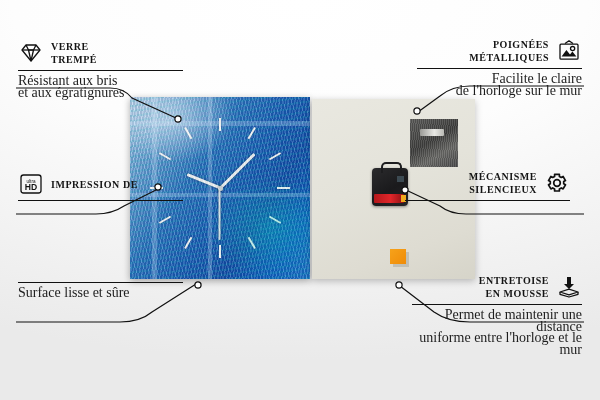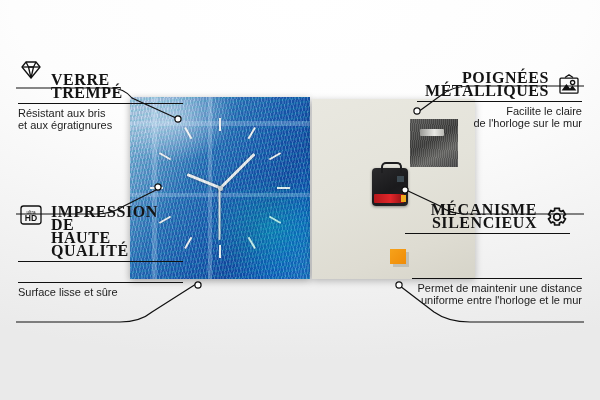--- a/index.html
+++ b/index.html
@@ -77,29 +77,29 @@
   .mech .chip{position:absolute;right:4px;top:8px;width:7px;height:6px;background:#3c4a52;}
   .foam{
     position:absolute;left:78px;top:150px;width:16px;height:15px;
     background:linear-gradient(135deg,#f7a21a,#ef8c08);
     box-shadow:3px 3px 0 rgba(170,170,160,.55);
   }
   
   .feature{position:absolute;width:165px;}
   .feature .head{display:flex;align-items:center;gap:7px;}
   .feature.left .head{justify-content:flex-start;}
-  .feature.right .head{justify-content:flex-end;align-items:flex-end;}
+  .feature.right .head{justify-content:flex-end;}
   .ftitle{
-    font-family:"Liberation Serif", serif;font-weight:bold;font-size:16px;
-    letter-spacing:.55px;color:#141414;line-height:13px;text-transform:uppercase;margin-top:33px;
+    font-family:"Liberation Serif", serif;font-weight:bold;font-size:10px;
+    letter-spacing:.55px;color:#141414;line-height:13px;text-transform:uppercase;
   }
   .feature.right .ftitle{text-align:right;}
   .rule{height:1px;background:#111;margin:4px 0 4px 0;}
   .fdesc{
-    font-family:Liberation Sans, sans-serif;font-size:11px;color:#1d1d1d;line-height:11.5px;
+    font-family:Liberation Serif, serif;font-size:14px;color:#1d1d1d;line-height:11.5px;
   }
   .feature.right .fdesc{text-align:right;}
   .ico{width:26px;height:24px;flex:0 0 26px;display:block;}
   .ico svg{display:block;width:26px;height:24px;}
   
   #f-verre    {left:18px; top:40px;}
   #f-impr     {left:18px; top:172px;}
   #f-bords    {left:18px; top:278px;}
   #f-poign    {left:417px;top:38px;}
   #f-meca     {left:405px;top:170px;}
@@ -199,21 +199,21 @@
   <div class="feature left" id="f-impr">
     <div class="head">
       <span class="ico">
         <svg viewBox="0 0 26 24">
           <rect x="3" y="3" width="20" height="18" rx="2.5" fill="none" stroke="#111" stroke-width="1.3"></rect>
           <text x="13" y="10.6" font-family="Liberation Sans, sans-serif" font-size="4.6" text-anchor="middle" fill="#111">ultra</text>
           <text x="13" y="18.4" font-family="Liberation Sans, sans-serif" font-size="8.6" font-weight="bold" text-anchor="middle" fill="#111">HD</text>
         </svg>
       </span>
       <span class="ftitle">
-        <span>IMPRESSION DE</span><br><span>HAUTE QUALITÉ</span>
+        <span>IMPRESSION DE</span><br>
       </span>
     </div>
     <div class="rule"></div>
   </div>
 
   <div class="feature left" id="f-bords">
     <div class="rule"></div>
     <div class="fdesc">
       <span>Surface lisse et sûre</span>
     </div>
@@ -252,19 +252,33 @@
           <path d="M10.6,3.4 h4.8 v2.0 l1.9,1.1 l1.8,-1.0 l2.4,4.1 l-1.8,1.0 v2.2 l1.8,1.0 l-2.4,4.1 l-1.8,-1.0 l-1.9,1.1 v2.0 h-4.8 v-2.0 l-1.9,-1.1 l-1.8,1.0 l-2.4,-4.1 l1.8,-1.0 v-2.2 l-1.8,-1.0 l2.4,-4.1 l1.8,1.0 l1.9,-1.1 Z"></path>
           <circle cx="13" cy="12" r="3.3"></circle>
         </g>
           </svg>
       </span>
     </div>
     <div class="rule"></div>
   </div>
 
   <div class="feature right" id="f-entre">
+    <div class="head">
+      <span class="ftitle">
+        <span>ENTRETOISE</span><br><span>EN MOUSSE</span>
+      </span>
+      <span class="ico">
+        <svg viewBox="0 0 26 24">
+            <g fill="none" stroke="#111" stroke-width="1.3" stroke-linejoin="round">
+          <path d="M11,2 h4 v7 h3 l-5,5 l-5,-5 h3 Z" fill="#111" stroke="none"></path>
+          <path d="M13,14.2 L22,17 L13,19.8 L4,17 Z"></path>
+          <path d="M4,17 v2.3 L13,22 L22,19.3 V17"></path>
+        </g>
+          </svg>
+      </span>
+    </div>
     <div class="rule"></div>
     <div class="fdesc">
       <span>Permet de maintenir une distance</span><br><span>uniforme entre l'horloge et le mur</span>
     </div>
   </div>
 
 </div>
 
 </body></html>

